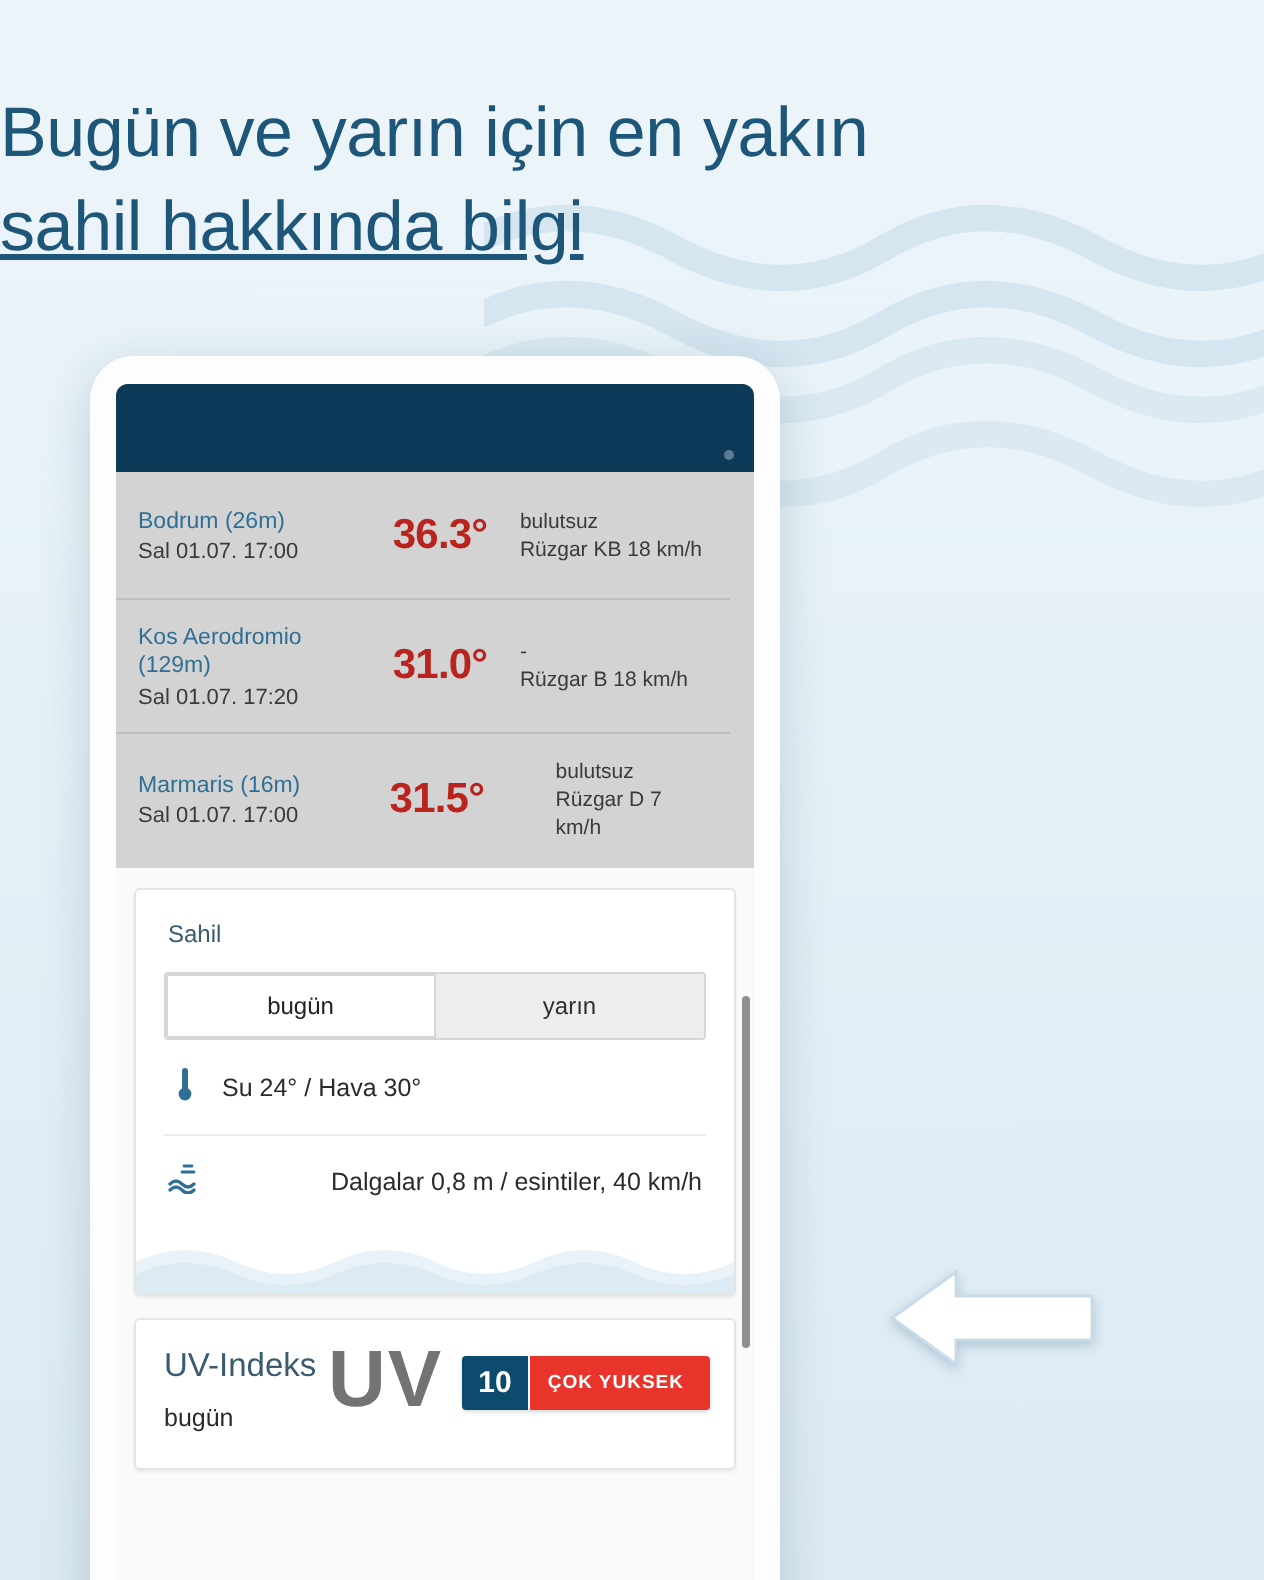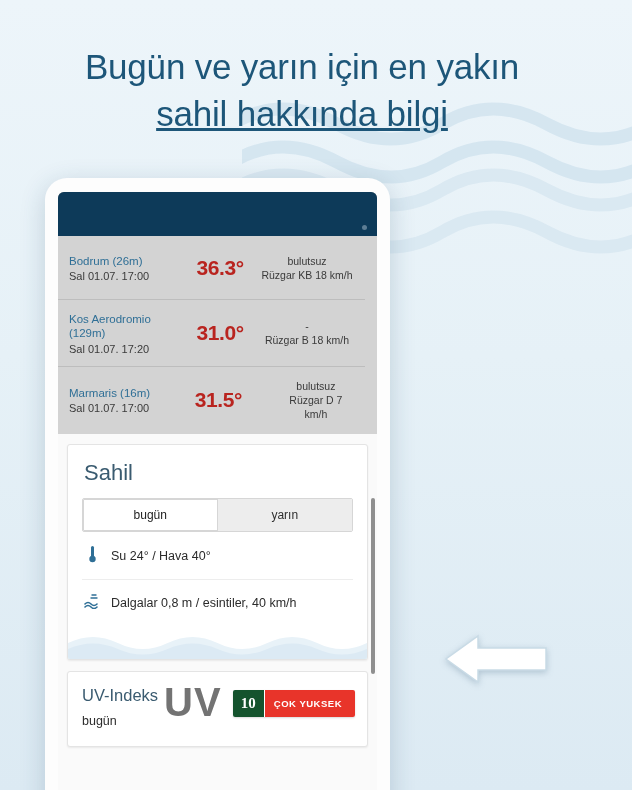--- a/index.html
+++ b/index.html
@@ -29,28 +29,27 @@
   }
   #wave-top { top: 84px; }
   #wave-mid { top: 150px; }
 
   
   #headline {
     position: absolute;
     top: 44px;
     left: 0;
     width: 560px;
-    text-align: center;
+    text-align: left;
     color: #1d5679;
     font-size: 35px;
     line-height: 1.33;
     font-weight: 400;
     letter-spacing: -0.2px;
     z-index: 5;
-    margin-left: 22px;
   }
   #headline .l2 { display: block; text-decoration: underline; }
 
   
   #phone {
     position: absolute;
     left: 45px;
     top: 178px;
     width: 345px;
     height: 640px;
@@ -111,21 +110,21 @@
   .st-temp {
     width: 28%;
     text-align: center;
     color: #b9241f;
     font-size: 21px;
     font-weight: 700;
     letter-spacing: -0.4px;
   }
   .st-right {
     width: 33%;
-    text-align: center;
+    text-align: left;
     color: #3a3a3a;
     font-size: 10.5px;
     line-height: 1.35;
   }
   .st-cond { display: block; }
   .st-wind { display: block; }
 
   
   #cards-area {
     background: #fafafa;
@@ -137,21 +136,21 @@
     background: #ffffff;
     border: 1px solid #e4e4e4;
     border-radius: 3px;
     box-shadow: 0 1px 2px rgba(0,0,0,0.07);
     margin-bottom: 11px;
     position: relative;
     overflow: hidden;
   }
   .card-title {
     color: #3a5b70;
-    font-size: 22px;
+    font-size: 12px;
     padding: 15px 16px 12px 16px;
   }
 
   
   .toggle {
     display: flex;
     margin: 0 14px 0 14px;
     border: 1px solid #d6d6d6;
     border-radius: 2px;
     overflow: hidden;
@@ -174,21 +173,21 @@
   .metric-row {
     display: flex;
     align-items: center;
     gap: 11px;
     margin: 0 14px;
     padding: 13px 2px;
     border-bottom: 1px solid #ededed;
     font-size: 12.5px;
     color: #2b2b2b;
   }
-  .metric-row.last { border-bottom: none; }
+  .metric-row.last { border-bottom: none; justify-content: space-between; }
   .metric-icon { width: 16px; text-align: center; }
 
   
   #beach-wave {
     display: block;
     width: 100%;
     height: 34px;
   }
 
   
@@ -217,28 +216,27 @@
     right: 12px;
     top: 18px;
     display: flex;
     align-items: stretch;
     height: 27px;
     border-radius: 2px;
     overflow: hidden;
     box-shadow: 0 1px 2px rgba(0,0,0,0.15);
   }
   #uv-value {
-    background: #14532d;
+    background: #0c4a6e;
     color: #fff;
     font-size: 15px;
     font-weight: 700;
     padding: 0 8px;
     display: flex;
     align-items: center;
-    font-family: Liberation Serif, serif;
   }
   #uv-label {
     background: #e8342a;
     color: #fff;
     font-size: 9.5px;
     font-weight: 700;
     letter-spacing: 0.5px;
     padding: 0 13px 0 9px;
     display: flex;
     align-items: center;
@@ -344,21 +342,21 @@
           <div class="toggle-btn">yarın</div>
         </div>
 
         <div class="metric-row">
           <span class="metric-icon">
             <svg width="9" height="18" viewBox="0 0 9 18">
               <rect x="3" y="1" width="3" height="11" rx="1.5" fill="#2f6f96"></rect>
               <circle cx="4.5" cy="14" r="3.2" fill="#2f6f96"></circle>
             </svg>
           </span>
-          <span>Su 24°  /  Hava 40°</span>
+          <span>Su 24°  /  Hava 30°</span>
         </div>
 
         <div class="metric-row last">
           <span class="metric-icon">
             <svg width="16" height="16" viewBox="0 0 16 16">
               <path d="M1 11 Q4 8 7 11 T 13 11" fill="none" stroke="#2f6f96" stroke-width="1.6" stroke-linecap="round"></path>
               <path d="M1 14 Q4 11 7 14 T 13 14" fill="none" stroke="#2f6f96" stroke-width="1.6" stroke-linecap="round"></path>
               <path d="M8 2 L12 2 M7 5 L13 5" stroke="#2f6f96" stroke-width="1.4" stroke-linecap="round"></path>
             </svg>
           </span>

